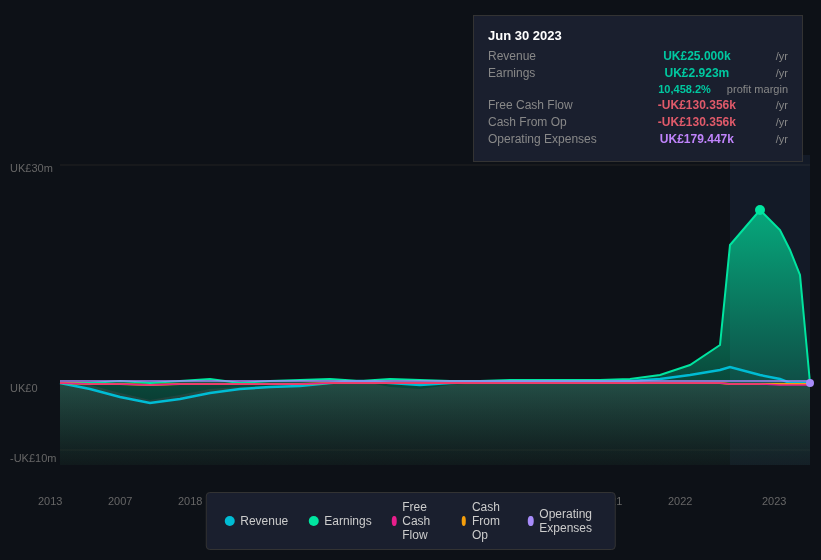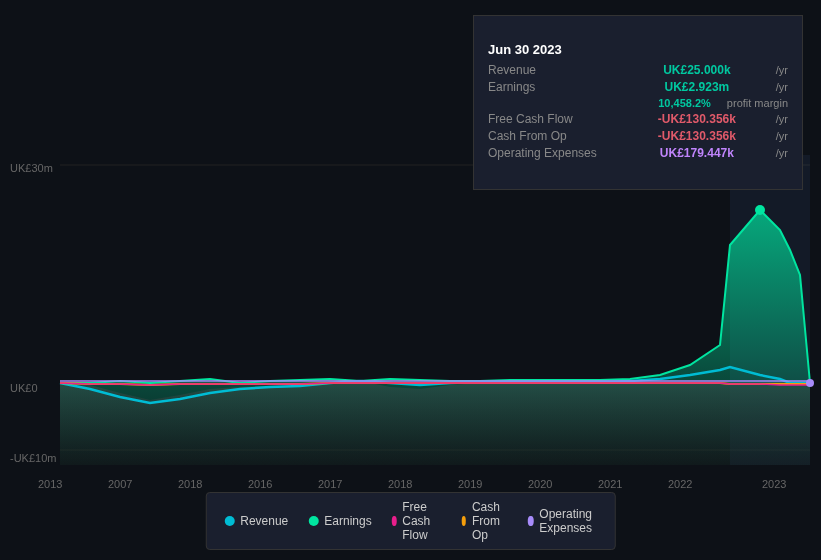--- a/index.html
+++ b/index.html
@@ -13,21 +13,21 @@
       position: relative;
     }
 
     
     #tooltip-box {
       position: absolute;
       top: 15px;
       right: 18px;
       background: #1a1f2e;
       border: 1px solid #333;
-      padding: 26px 14px;
+      padding: 12px 14px;
       width: 330px;
       z-index: 10;
     }
     .tooltip-date {
       color: #ffffff;
       font-size: 13px;
       font-weight: bold;
       margin-bottom: 6px;
     }
     .tooltip-row {
@@ -70,21 +70,21 @@
     .y-label {
       position: absolute;
       left: 10px;
       font-size: 11px;
       color: #666;
     }
 
     
     .x-label {
       position: absolute;
-      bottom: 70px;
+      bottom: 53px;
       font-size: 11px;
       color: #666;
     }
 
     
     #legend {
       position: absolute;
       bottom: 10px;
       left: 50%;
       transform: translateX(-50%);

